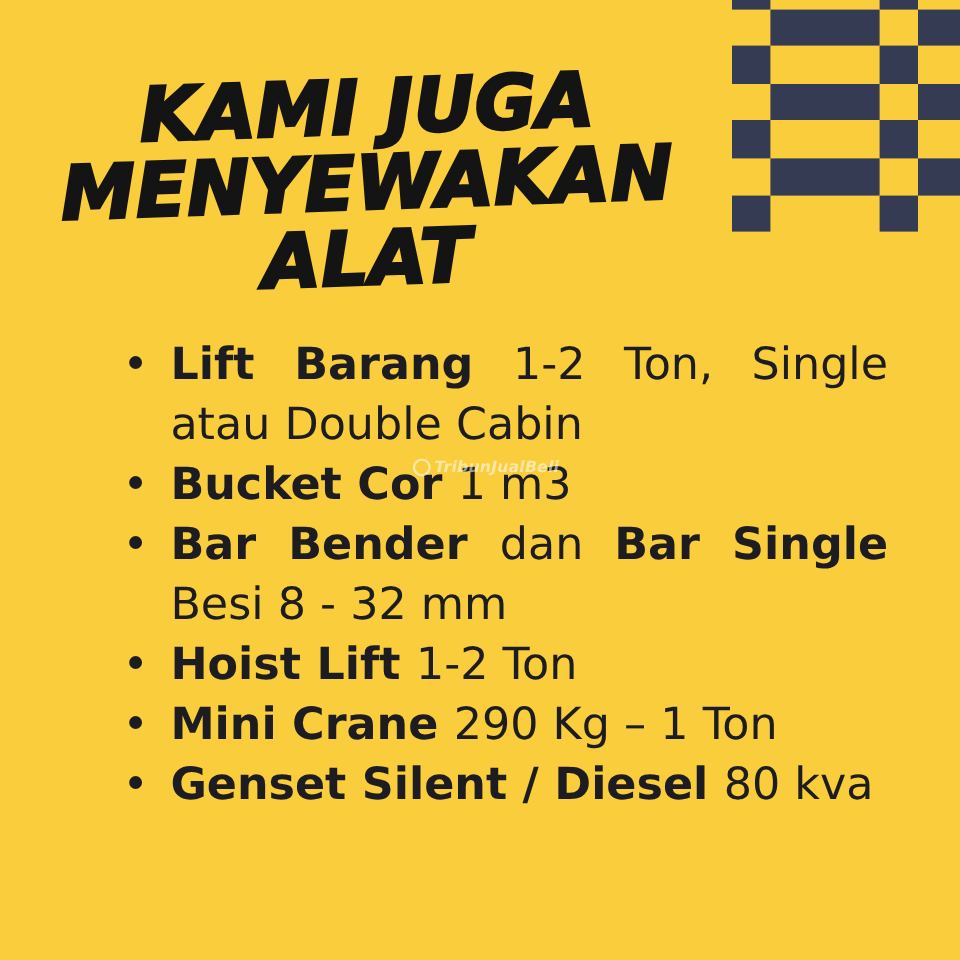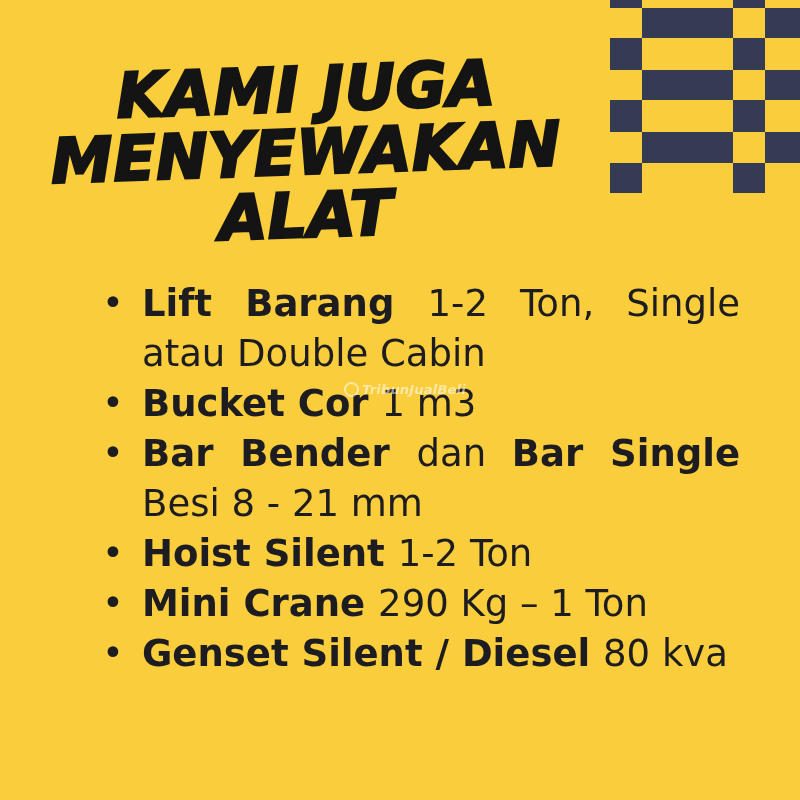--- a/index.html
+++ b/index.html
@@ -127,25 +127,25 @@
     <li>
       <span class="bullet">•</span>
       <div class="item-text"><span class="b">Lift Barang </span><span class="r">1-2 Ton, Single atau Double Cabin</span></div>
     </li>
     <li>
       <span class="bullet">•</span>
       <div class="item-text"><span class="b">Bucket Cor </span><span class="r">1 m3</span></div>
     </li>
     <li>
       <span class="bullet">•</span>
-      <div class="item-text"><span class="b">Bar Bender </span><span class="r">dan </span><span class="b">Bar Single </span><span class="r">Besi 8 - 21 mm</span></div>
+      <div class="item-text"><span class="b">Bar Bender </span><span class="r">dan </span><span class="b">Bar Single </span><span class="r">Besi 8 - 32 mm</span></div>
     </li>
     <li>
       <span class="bullet">•</span>
-      <div class="item-text"><span class="b">Hoist Silent </span><span class="r">1-2 Ton</span></div>
+      <div class="item-text"><span class="b">Hoist Lift </span><span class="r">1-2 Ton</span></div>
     </li>
     <li>
       <span class="bullet">•</span>
       <div class="item-text"><span class="b">Mini Crane </span><span class="r">290 Kg – 1 Ton</span></div>
     </li>
     <li>
       <span class="bullet">•</span>
       <div class="item-text"><span class="b">Genset Silent / Diesel </span><span class="r">80 kva</span></div>
     </li>
   </ul>

